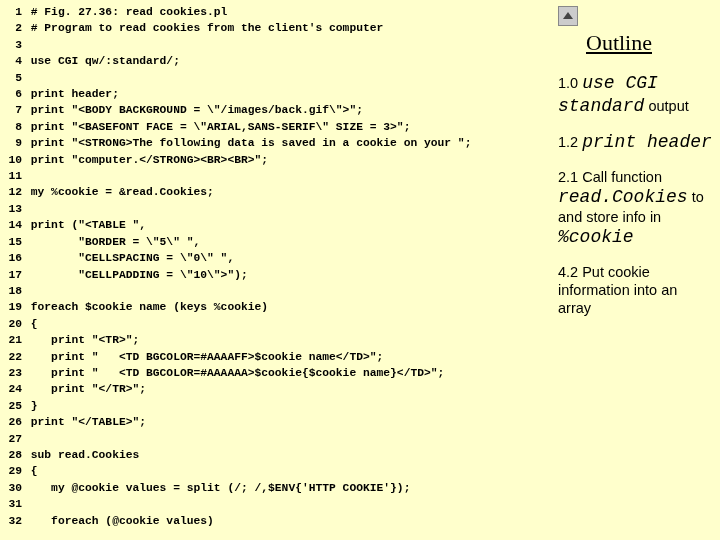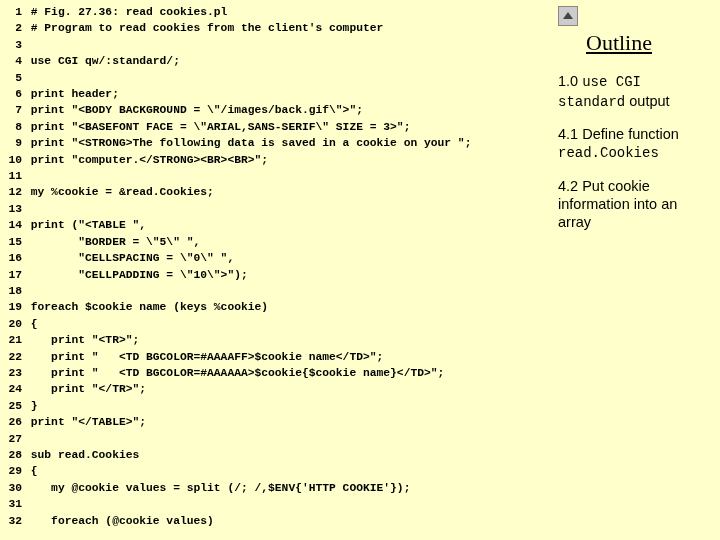--- a/index.html
+++ b/index.html
@@ -66,33 +66,35 @@
     font-family: "Times New Roman", serif;
   }
   .outline-item {
     font-size: 14.5px;
     margin-bottom: 14px;
     font-family: Arial, sans-serif;
     line-height: 1.25;
   }
   .mono {
     font-family: "Courier New", monospace;
-    font-size: 14px;
+    font-size: 18px;
+    font-style: italic;
   }
 </style>
 </head>
 <body>
 
 <div class="container">
 
   <div class="code-panel" id="code-panel"><div><span class="ln">1</span><span> # Fig. 27.36: read cookies.pl</span></div><div><span class="ln">2</span><span> # Program to read cookies from the client's computer</span></div><div><span class="ln">3</span><span> </span></div><div><span class="ln">4</span><span> use CGI qw/:standard/;</span></div><div><span class="ln">5</span><span> </span></div><div><span class="ln">6</span><span> print header;</span></div><div><span class="ln">7</span><span> print "&lt;BODY BACKGROUND = \"/images/back.gif\"&gt;";</span></div><div><span class="ln">8</span><span> print "&lt;BASEFONT FACE = \"ARIAL,SANS-SERIF\" SIZE = 3&gt;";</span></div><div><span class="ln">9</span><span> print "&lt;STRONG&gt;The following data is saved in a cookie on your ";</span></div><div><span class="ln">10</span><span> print "computer.&lt;/STRONG&gt;&lt;BR&gt;&lt;BR&gt;";</span></div><div><span class="ln">11</span><span> </span></div><div><span class="ln">12</span><span> my %cookie = &amp;read.Cookies;</span></div><div><span class="ln">13</span><span> </span></div><div><span class="ln">14</span><span> print ("&lt;TABLE ",</span></div><div><span class="ln">15</span><span>        "BORDER = \"5\" ",</span></div><div><span class="ln">16</span><span>        "CELLSPACING = \"0\" ",</span></div><div><span class="ln">17</span><span>        "CELLPADDING = \"10\"&gt;");</span></div><div><span class="ln">18</span><span> </span></div><div><span class="ln">19</span><span> foreach $cookie name (keys %cookie)</span></div><div><span class="ln">20</span><span> {</span></div><div><span class="ln">21</span><span>    print "&lt;TR&gt;";</span></div><div><span class="ln">22</span><span>    print "   &lt;TD BGCOLOR=#AAAAFF&gt;$cookie name&lt;/TD&gt;";</span></div><div><span class="ln">23</span><span>    print "   &lt;TD BGCOLOR=#AAAAAA&gt;$cookie{$cookie name}&lt;/TD&gt;";</span></div><div><span class="ln">24</span><span>    print "&lt;/TR&gt;";</span></div><div><span class="ln">25</span><span> }</span></div><div><span class="ln">26</span><span> print "&lt;/TABLE&gt;";</span></div><div><span class="ln">27</span><span> </span></div><div><span class="ln">28</span><span> sub read.Cookies</span></div><div><span class="ln">29</span><span> {</span></div><div><span class="ln">30</span><span>    my @cookie values = split (/; /,$ENV{'HTTP COOKIE'});</span></div><div><span class="ln">31</span><span> </span></div><div><span class="ln">32</span><span>    foreach (@cookie values)</span></div></div>
 
   <div class="sidebar">
     <div class="up-arrow"></div>
     <div class="outline-title">Outline</div>
     <div id="outline-items">
         <div class="outline-item"><span>1.0 </span><span class="mono">use CGI standard</span><span> output</span></div>
-        <div class="outline-item"><span>4.1 Define function </span><span class="mono">read.Cookies</span></div>
+        <div class="outline-item"><span>1.2 </span><span class="mono">print header</span></div>
+        <div class="outline-item"><span>2.1 Call function </span><span class="mono">read.Cookies</span><span> to and store info in </span><span class="mono">%cookie</span></div>
         <div class="outline-item"><span>4.2 Put cookie information into an array</span></div>
       </div>
   </div>
 
 </div>
 
 </body></html>

